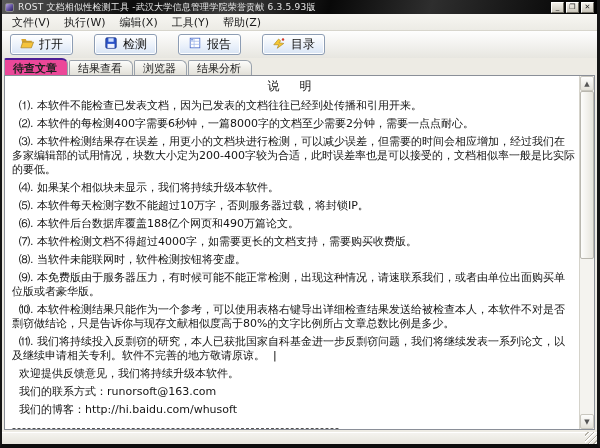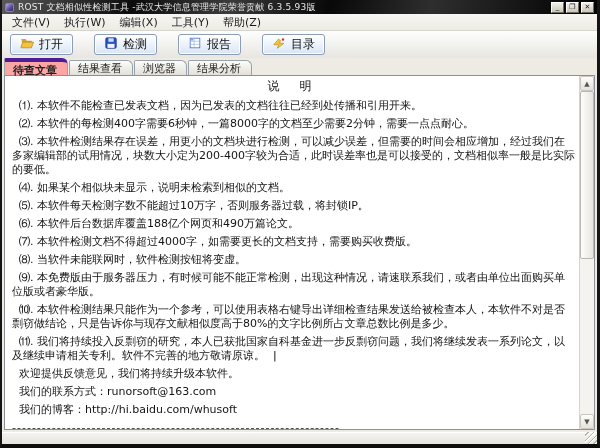--- a/index.html
+++ b/index.html
@@ -37,22 +37,22 @@
     border:1px solid #8d9db4; border-radius:3px; font-size:12px; color:#111;
     box-shadow:inset 0 0 0 1px #fff; cursor:default; }
   .tbtn svg { width:14px; height:14px; }
 
   
   .tabstrip { height:17px; flex:0 0 17px; display:flex; align-items:flex-end; gap:1px;
     padding:0 0 0 2px; background:#edebe4; }
   .tab { position:relative; font-size:11px; color:#222; padding:1px 10px 1px 8px;
     background:linear-gradient(#fcfcfa,#e2e0d8); border:1px solid #9aa2ac; border-bottom:none;
     border-radius:2px 6px 0 0; height:15px; line-height:13px; }
-  .tab.active { background:#fca5a5; height:17px; line-height:15px; z-index:2;
-    border-top:4px solid #4c1d95; font-weight:bold; }
+  .tab.active { background:#ec4899; height:17px; line-height:15px; z-index:2;
+    border-top:2px solid #4c1d95; font-weight:bold; }
 
   
   .content { flex:1 1 auto; padding:0 2px 2px 2px; display:flex; min-height:0; }
   .textbox { flex:1; background:#fff; border:1px solid #8a8f98; display:flex; min-width:0; }
   .doc { flex:1; min-width:0; overflow:hidden; padding:2px 4px 0 7px; font-size:11px;
     line-height:14px; color:#141414; }
   .doc-title { text-align:center; font-size:12px; font-weight:normal; letter-spacing:8px;
     margin:1px 0 6px; font-family:"DejaVu Serif","Liberation Serif",serif; }
   .para { margin:0 0 4px; text-indent:7px; }
   .para.dashes { text-indent:0; letter-spacing:1px; color:#333; }
@@ -137,21 +137,21 @@
     <span class="tab">结果分析</span>
   </div>
 
   <div class="content">
     <div class="textbox">
       <div class="doc">
         <div class="doc-title">说 明</div>
         <div class="para">⑴. 本软件不能检查已发表文档，因为已发表的文档往往已经到处传播和引用开来。</div>
         <div class="para">⑵. 本软件的每检测400字需要6秒钟，一篇8000字的文档至少需要2分钟，需要一点点耐心。</div>
         <div class="para">⑶. 本软件检测结果存在误差，用更小的文档块进行检测，可以减少误差，但需要的时间会相应增加，经过我们在多家编辑部的试用情况，块数大小定为200-400字较为合适，此时误差率也是可以接受的，文档相似率一般是比实际的要低。</div>
-        <div class="para">⑷. 如果某个相似块未显示，说明未检索到相似的文档。</div>
+        <div class="para">⑷. 如果某个相似块未显示，我们将持续升级本软件。</div>
         <div class="para">⑸. 本软件每天检测字数不能超过10万字，否则服务器过载，将封锁IP。</div>
         <div class="para">⑹. 本软件后台数据库覆盖188亿个网页和490万篇论文。</div>
         <div class="para">⑺. 本软件检测文档不得超过4000字，如需要更长的文档支持，需要购买收费版。</div>
         <div class="para">⑻. 当软件未能联网时，软件检测按钮将变虚。</div>
         <div class="para">⑼. 本免费版由于服务器压力，有时候可能不能正常检测，出现这种情况，请速联系我们，或者由单位出面购买单位版或者豪华版。</div>
         <div class="para">⑽. 本软件检测结果只能作为一个参考，可以使用表格右键导出详细检查结果发送给被检查本人，本软件不对是否剽窃做结论，只是告诉你与现存文献相似度高于80%的文字比例所占文章总数比例是多少。</div>
         <div class="para"><span>⑾. 我们将持续投入反剽窃的研究，本人已获批国家自科基金进一步反剽窃问题，我们将继续发表一系列论文，以及继续申请相关专利。软件不完善的地方敬请原谅。</span><span class="cursor">|</span></div>
         <div class="para">欢迎提供反馈意见，我们将持续升级本软件。</div>
         <div class="para">我们的联系方式：runorsoft@163.com</div>
         <div class="para">我们的博客：http://hi.baidu.com/whusoft</div>

